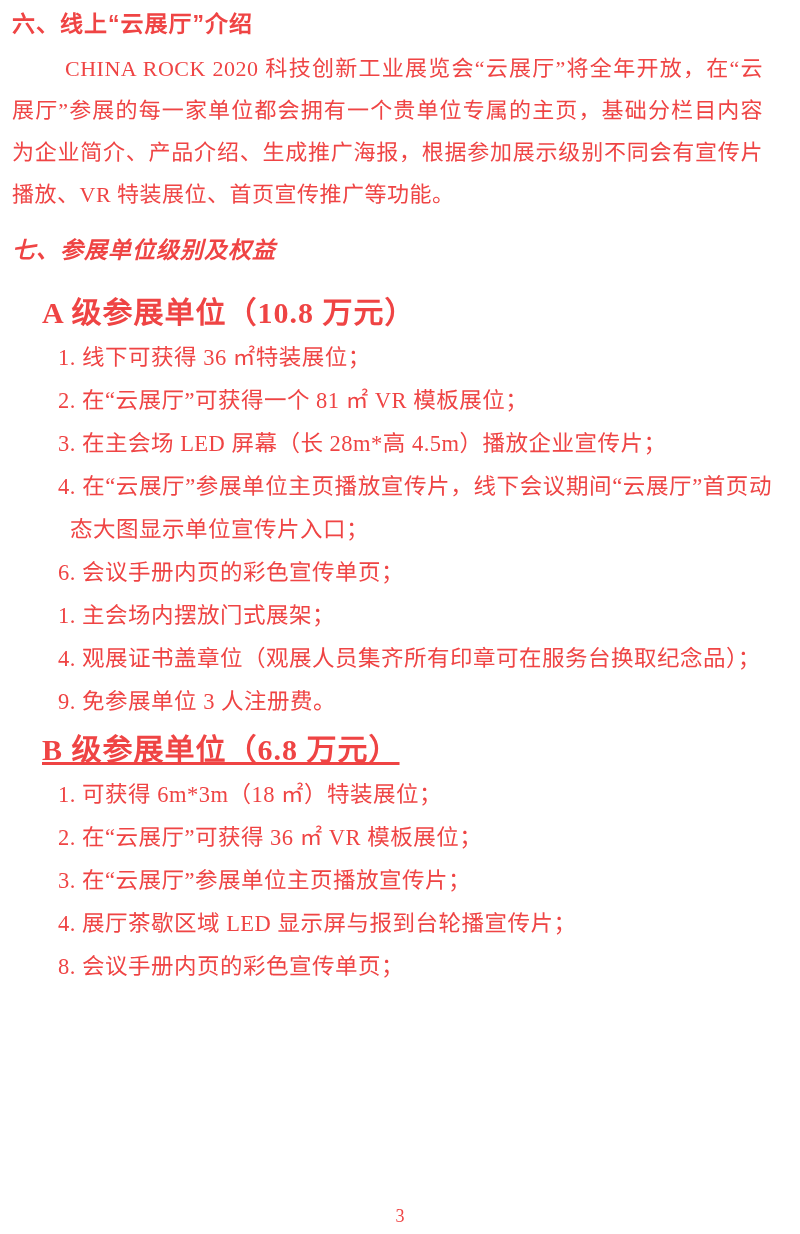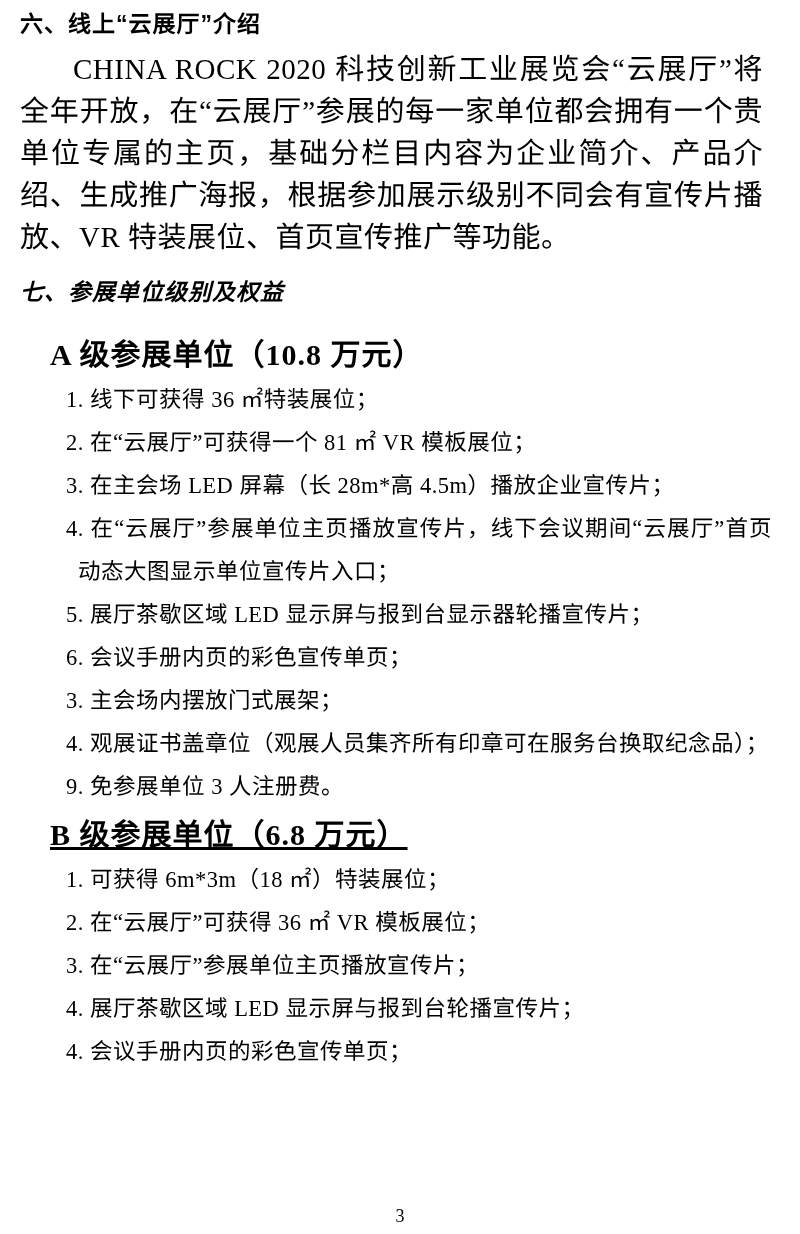--- a/index.html
+++ b/index.html
@@ -6,40 +6,40 @@
     margin: 0;
     padding: 0;
     background: #ffffff;
   }
   .page {
     position: relative;
     width: 800px;
     height: 1234px;
     margin: 0 auto;
     background: #ffffff;
-    color: #000000;
+    color: #ef4444;
     box-sizing: border-box;
-    padding: 6px 28px 0 20px;
+    padding: 6px 28px 0 12px;
     overflow: hidden;
     font-family: "Liberation Serif", "DejaVu Serif", serif;
   }
   .section-heading {
     font-family: "Liberation Sans", "DejaVu Sans", sans-serif;
     font-weight: bold;
     font-size: 23px;
     line-height: 36px;
     margin: 0;
     letter-spacing: 1px;
   }
   .heading-seven {
     margin-top: 16px;
     font-style: italic;
   }
   .body-para {
-    font-size: 29px;
+    font-size: 22px;
     line-height: 42px;
     margin: 6px 9px 0 0;
     text-indent: 53px;
     text-align: justify;
     text-justify: inter-ideograph;
     letter-spacing: 0.5px;
   }
   .para-2 {
     margin-top: 8px;
   }
@@ -94,32 +94,31 @@
 
   <h2 class="section-heading heading-seven">七、参展单位级别及权益</h2>
 
   <h3 class="sub-heading sub-heading-a">A 级参展单位（10.8 万元）</h3>
 
   <div class="benefit-list">
     <div class="benefit-item">1. 线下可获得 36 ㎡特装展位；</div>
     <div class="benefit-item">2. 在“云展厅”可获得一个 81 ㎡ VR 模板展位；</div>
     <div class="benefit-item">3. 在主会场 LED 屏幕（长 28m*高 4.5m）播放企业宣传片；</div>
     <div class="benefit-item">4. 在“云展厅”参展单位主页播放宣传片，线下会议期间“云展厅”首页动态大图显示单位宣传片入口；</div>
-    <div class="benefit-item">5. 展厅茶歇区域 LED 显示屏与报到台显示器轮播宣传片；</div>
     <div class="benefit-item">6. 会议手册内页的彩色宣传单页；</div>
-    <div class="benefit-item">3. 主会场内摆放门式展架；</div>
+    <div class="benefit-item">1. 主会场内摆放门式展架；</div>
     <div class="benefit-item">4. 观展证书盖章位（观展人员集齐所有印章可在服务台换取纪念品）；</div>
     <div class="benefit-item">9. 免参展单位 3 人注册费。</div>
   </div>
 
   <h3 class="sub-heading sub-heading-b">B 级参展单位（6.8 万元）</h3>
 
   <div class="benefit-list">
     <div class="benefit-item">1. 可获得 6m*3m（18 ㎡）特装展位；</div>
     <div class="benefit-item">2. 在“云展厅”可获得 36 ㎡ VR 模板展位；</div>
     <div class="benefit-item">3. 在“云展厅”参展单位主页播放宣传片；</div>
     <div class="benefit-item">4. 展厅茶歇区域 LED 显示屏与报到台轮播宣传片；</div>
-    <div class="benefit-item">4. 会议手册内页的彩色宣传单页；</div>
+    <div class="benefit-item">8. 会议手册内页的彩色宣传单页；</div>
   </div>
 
   <div class="page-number">3</div>
 
 </div>
 
 </body></html>

